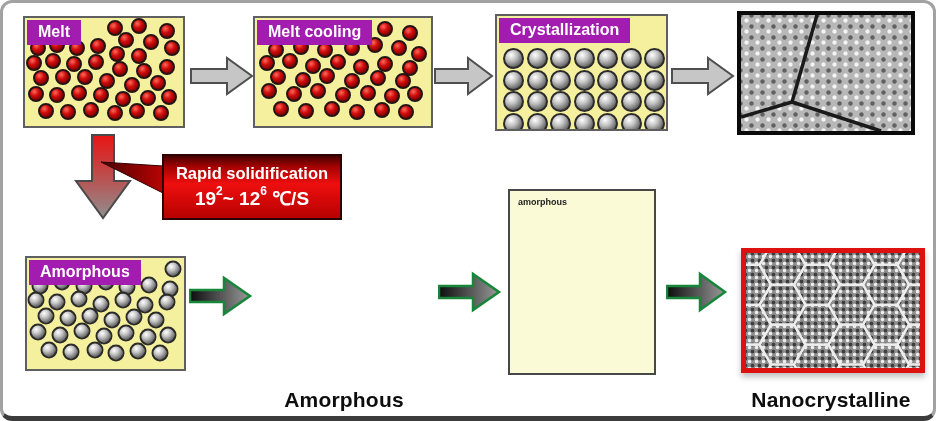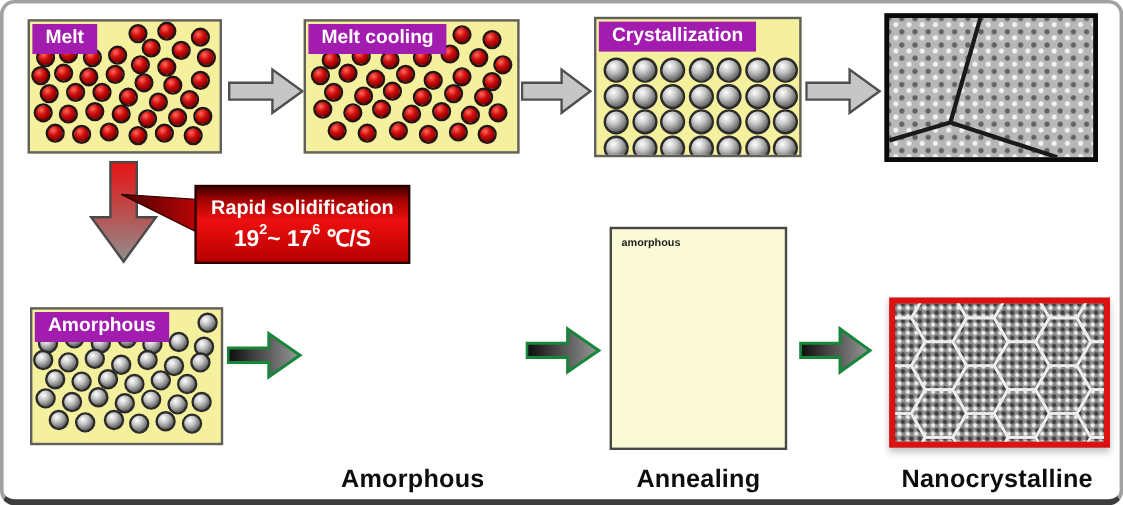--- a/index.html
+++ b/index.html
@@ -238,21 +238,21 @@
   <svg class="arrow" style="left:71px;top:131px;" width="58" height="86">
     <polygon points="18,1 40,1 40,47 56,47 29,84 2,47 18,47" fill="url(#gradDown)" stroke="#4a4a4a" stroke-width="2"></polygon>
   </svg>
 
   <svg class="arrow" style="left:94px;top:149px;" width="252" height="72">
     <polygon points="4,10 66,14 66,41" fill="url(#pointerGrad)" stroke="#2d0000" stroke-width="1"></polygon>
     <rect x="66" y="3" width="178" height="64" fill="url(#calloutGrad)" stroke="#2d0000" stroke-width="2"></rect>
   </svg>
   <div class="callout-text">
     <div class="callout-line1">Rapid solidification</div>
-    <div class="callout-line2"><span>19</span><sup>2</sup><span>~ 17</span><sup>6</sup><span> ℃/S</span></div>
+    <div class="callout-line2"><span>19</span><sup>2</sup><span>~ 12</span><sup>6</sup><span> ℃/S</span></div>
   </div>
 
   <div class="panel" style="left:22px;top:253px;width:161px;height:115px;">
     <div class="atoms">
         <span class="dot dot-gray" style="left: 93%; top: 10%;"></span>
         <span class="dot dot-gray" style="left: 8%; top: 25%;"></span>
         <span class="dot dot-gray" style="left: 22%; top: 22%;"></span>
         <span class="dot dot-gray" style="left: 36%; top: 25%;"></span>
         <span class="dot dot-gray" style="left: 50%; top: 22%;"></span>
         <span class="dot dot-gray" style="left: 64%; top: 26%;"></span>
@@ -294,21 +294,20 @@
 
   <div class="caption" style="left:250px;top:385px;width:182px;">Amorphous</div>
 
   <svg class="arrow" style="left:435px;top:267px;" width="64" height="44">
     <polygon points="1,16 35,16 35,4 61,22 35,40 35,28 1,28" fill="url(#gradDark)" stroke="#17863b" stroke-width="2.5"></polygon>
   </svg>
 
   <div class="anneal">
     <span class="inner-label">amorphous</span>
   </div>
-  <div class="caption" style="left:505px;top:385px;width:148px;">Annealing</div>
 
   <svg class="arrow" style="left:663px;top:267px;" width="62" height="44">
     <polygon points="1,16 34,16 34,4 59,22 34,40 34,28 1,28" fill="url(#gradDark)" stroke="#17863b" stroke-width="2.5"></polygon>
   </svg>
 
   <div class="micrograph nano">
     <svg id="nano-hex" width="174" height="115">
         <polygon points="25.0,-8.0 13.5,11.9 -9.5,11.9 -21.0,-8.0 -9.5,-27.9 13.5,-27.9"></polygon>
         <polygon points="25.0,31.8 13.5,51.8 -9.5,51.8 -21.0,31.8 -9.5,11.9 13.5,11.9"></polygon>
         <polygon points="25.0,71.7 13.5,91.6 -9.5,91.6 -21.0,71.7 -9.5,51.8 13.5,51.8"></polygon>

